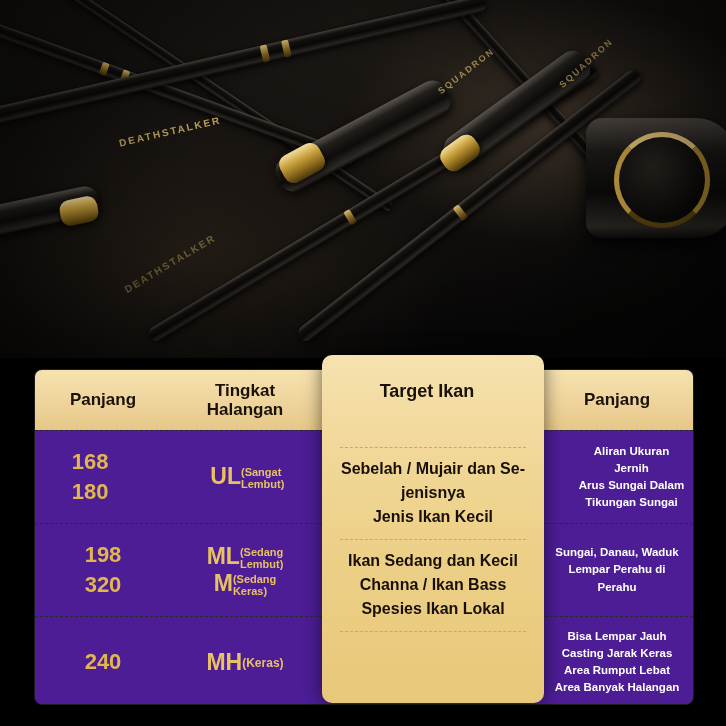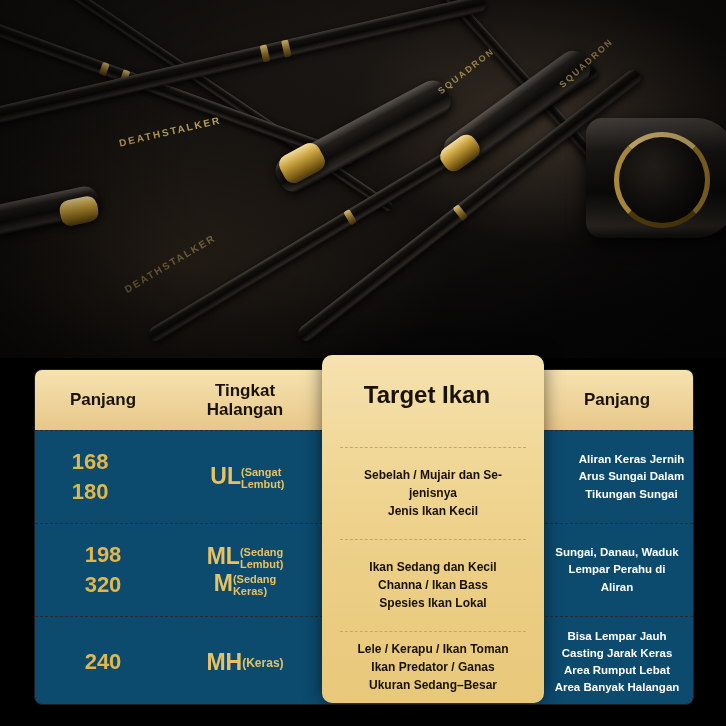--- a/index.html
+++ b/index.html
@@ -53,21 +53,21 @@
     position:absolute;right:16px;top:132px;width:86px;height:86px;border-radius:50%;
     border:5px solid;border-color:#e3c478 #a8832c #5d460f #caa244;
     background:radial-gradient(circle at 40% 35%,#2a2520,#0a0908 70%);
   }
   .brandtxt{position:absolute;color:#d9b968;font-size:10px;letter-spacing:2px;font-weight:bold;opacity:.85;}
 
   
   .table{
     position:absolute;left:34px;top:369px;width:658px;height:334px;
     border-radius:8px;overflow:hidden;
-    background:#0c4a6e;
+    background:#4c1d95;
     border:1px solid #1d1d1d;
   }
   .thead{display:flex;height:60px;background:linear-gradient(to bottom,#f6e2b0,#e7c789);}
   .thead .th{
     flex:0 0 auto;display:flex;align-items:center;justify-content:center;
     color:#1a1208;font-weight:bold;font-size:17px;line-height:1.12;text-align:center;
   }
   .c1{width:136px;} .c2{width:148px;} .c3{width:222px;} .c4{width:152px;}
 
   .trow{display:flex;border-top:1px dashed #2b2b2b;}
@@ -82,25 +82,25 @@
 
   
   .highlight{
     position:absolute;left:322px;top:355px;width:222px;height:348px;
     background:linear-gradient(to bottom,#f6e2b0 0%,#f3dca2 16%,#f0d694 34%,#eccf86 60%,#e8c87a 100%);
     border-radius:10px;
     box-shadow:0 0 18px rgba(0,0,0,.55);
   }
   .hl-title{
     position:absolute;left:0;right:12px;top:26px;text-align:center;
-    color:#1a1208;font-weight:bold;font-size:24px;
+    color:#1a1208;font-weight:bold;font-size:18px;
   }
   .hl-cell{
     position:absolute;left:0;right:0;display:flex;align-items:center;justify-content:center;
-    color:#181008;font-weight:bold;font-size:12px;line-height:1.5;text-align:center;padding:0 14px;box-sizing:border-box;
+    color:#181008;font-weight:bold;font-size:16px;line-height:1.5;text-align:center;padding:0 14px;box-sizing:border-box;
   }
   .hl-sep{position:absolute;left:18px;right:18px;height:0;border-top:1px dashed #c9a961;}
 </style>
 </head>
 <body>
 
 <div class="page">
 
   <div class="photo">
 
@@ -160,21 +160,21 @@
         <div class="len">168</div>
         <div class="len">180</div>
       </div>
       <div class="td c2">
         <div class="hard">
           <span>UL</span><span class="sub"><span>(Sangat</span><br><span>Lembut)</span></span>
         </div>
       </div>
       <div class="td c3"></div>
       <div class="td c4">
-        <div class="place">Aliran Keras Jernih</div>
+        <div class="place">Aliran Ukuran Jernih</div>
         <div class="place">Arus Sungai Dalam</div>
         <div class="place">Tikungan Sungai</div>
       </div>
     </div>
 
     <div class="trow r2">
       <div class="td c1">
         <div class="len">198</div>
         <div class="len">320</div>
       </div>
@@ -183,21 +183,21 @@
           <span>ML</span><span class="sub"><span>(Sedang</span><br><span>Lembut)</span></span>
         </div>
         <div class="hard">
           <span>M</span><span class="sub"><span>(Sedang</span><br><span>Keras)</span></span>
         </div>
       </div>
       <div class="td c3"></div>
       <div class="td c4">
         <div class="place">Sungai, Danau, Waduk</div>
         <div class="place">Lempar Perahu di</div>
-        <div class="place">Aliran</div>
+        <div class="place">Perahu</div>
       </div>
     </div>
 
     <div class="trow r3">
       <div class="td c1">
         <div class="len">240</div>
       </div>
       <div class="td c2">
         <div class="hard">
           <span>MH</span><span class="sub" style="font-size:12px;text-align:right;">(Keras)</span>
@@ -229,22 +229,15 @@
     </div>
 
     <div class="hl-cell" style="top:184px;height:92px;">
       <div>
         <div>Ikan Sedang dan Kecil</div>
         <div>Channa / Ikan Bass</div>
         <div>Spesies Ikan Lokal</div>
       </div>
     </div>
 
-    <div class="hl-cell" style="top:276px;height:72px;">
-      <div>
-        <div>Lele / Kerapu / Ikan Toman</div>
-        <div>Ikan Predator / Ganas</div>
-        <div>Ukuran Sedang–Besar</div>
-      </div>
-    </div>
   </div>
 
 </div>
 
 </body></html>

